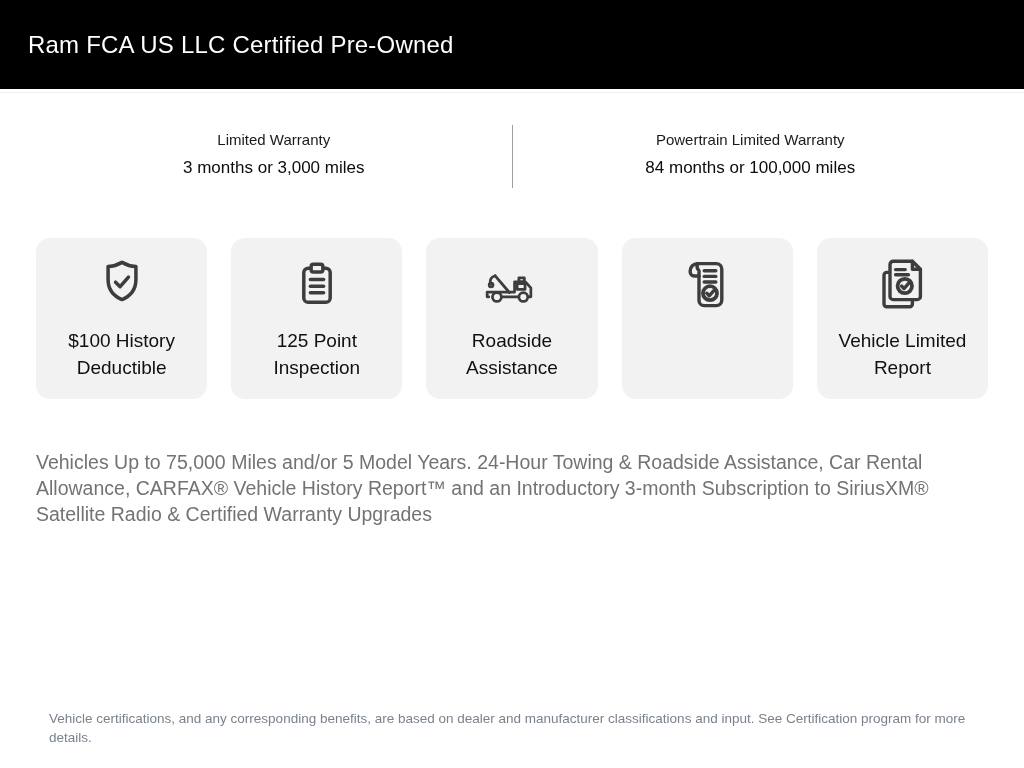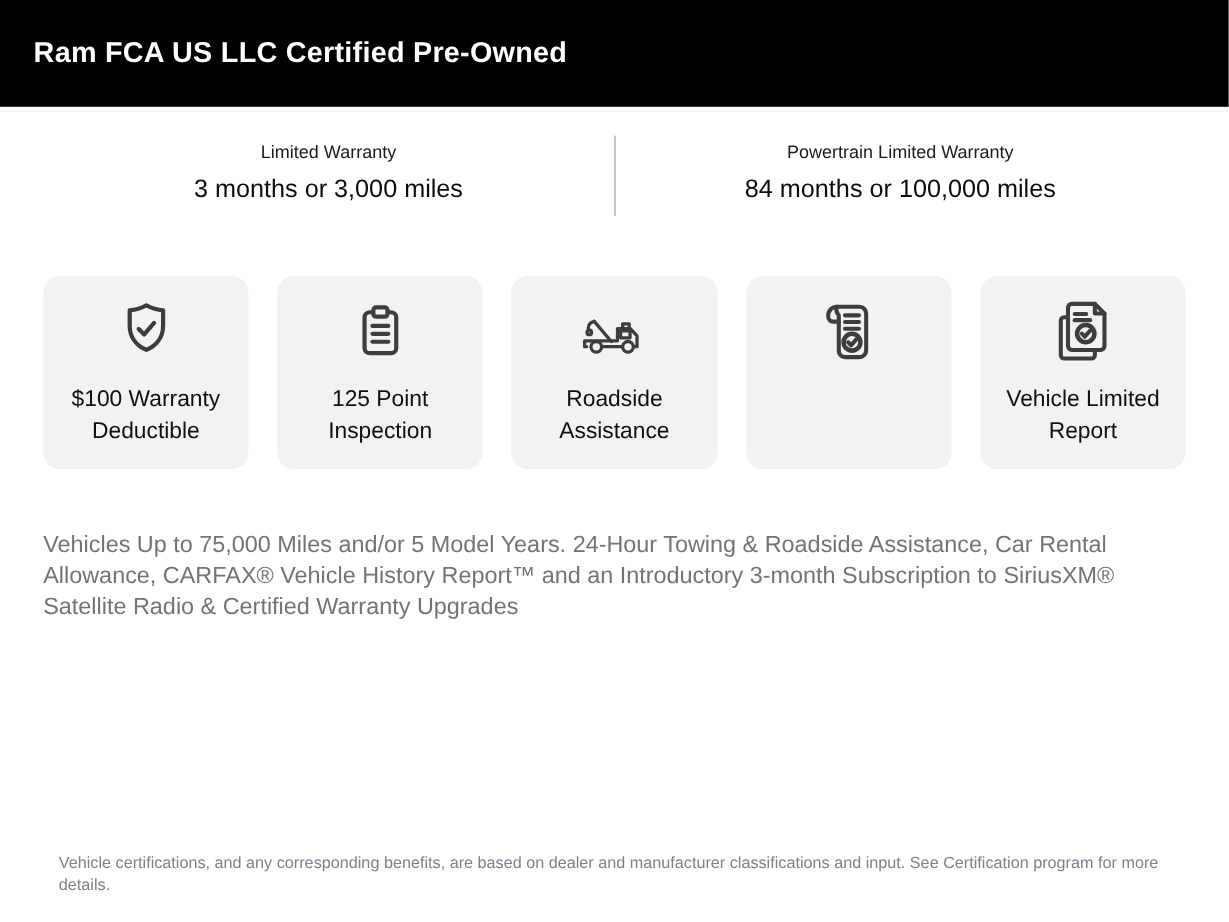--- a/index.html
+++ b/index.html
@@ -16,46 +16,46 @@
   .topbar {
     height:89px;
     background:#000000;
     display:flex;
     align-items:center;
     padding-left:28px;
   }
   .topbar h1 {
     color:#ffffff;
     font-size:24px;
-    font-weight:700;
+    font-weight:400;
     letter-spacing:0.2px;
   }
   .hairline {
     margin-top:3px;
     border-top:1px solid #ededed;
   }
 
   
   .warranty-summary {
-    margin:20px 36px 0;
+    margin:32px 36px 0;
     display:flex;
     align-items:stretch;
   }
   .wcol {
     flex:1;
     text-align:center;
     padding:6px 0 10px;
   }
   .wlabel {
     font-size:15px;
     color:#1a1a1a;
     margin-bottom:10px;
   }
   .wvalue {
-    font-size:21px;
+    font-size:17px;
     color:#0c0c0c;
   }
   .vdivider {
     width:1px;
     background:#9e9e9e;
     align-self:stretch;
   }
 
   
   .benefits {
@@ -127,21 +127,21 @@
 
 <section class="benefits">
 
   <div class="card">
     <div class="iconwrap">
       <svg class="icon-svg" width="50" height="54" viewBox="0 0 24 26">
         <path d="M12 2.6c2.1 1.2 4.3 1.9 6.7 2v6.2c0 4.6-2.7 8-6.7 9.7-4-1.7-6.7-5.1-6.7-9.7V4.6c2.4-.1 4.6-.8 6.7-2z"></path>
         <path d="M8.9 12.1l2.2 2.2 4-4.6"></path>
       </svg>
     </div>
-    <div class="clabel">$100 Warranty Deductible</div>
+    <div class="clabel">$100 History Deductible</div>
   </div>
 
   <div class="card">
     <div class="iconwrap">
       <svg class="icon-svg" width="44" height="54" viewBox="0 0 24 26" style="stroke-width:1.9">
         <rect x="4.8" y="4.4" width="14.4" height="18.6" rx="2.4"></rect>
         <rect x="8.8" y="2.2" width="6.4" height="4.2" rx="1.2" fill="#f2f2f2"></rect>
         <line x1="8.4" y1="10.6" x2="15.6" y2="10.6"></line>
         <line x1="8.4" y1="14.2" x2="15.6" y2="14.2"></line>
         <line x1="8.4" y1="17.8" x2="15.6" y2="17.8"></line>

